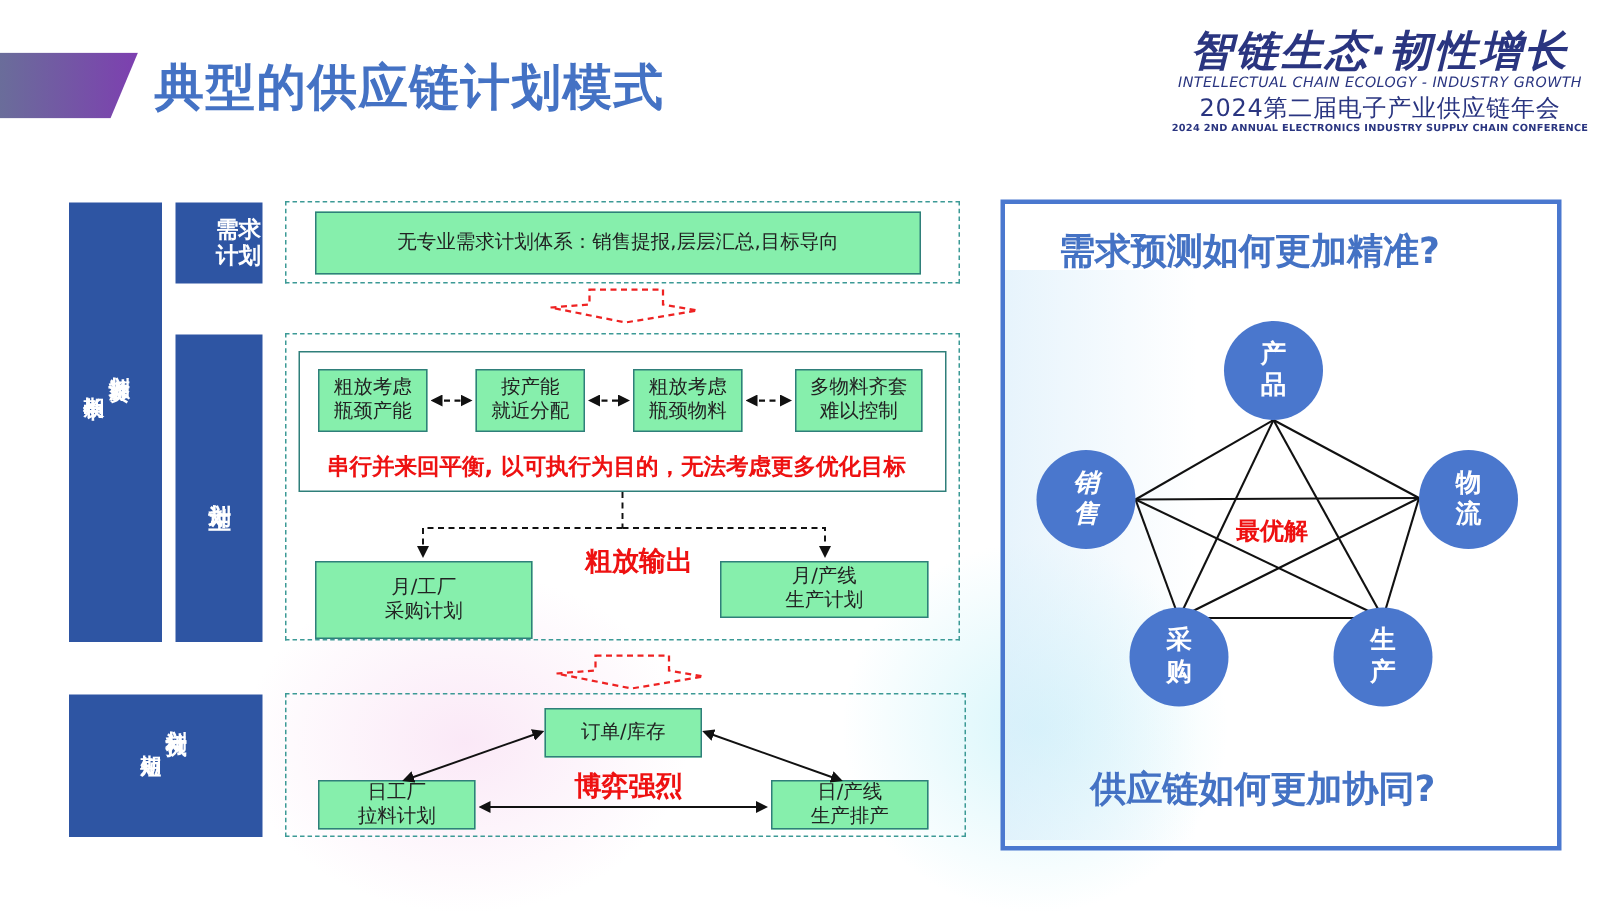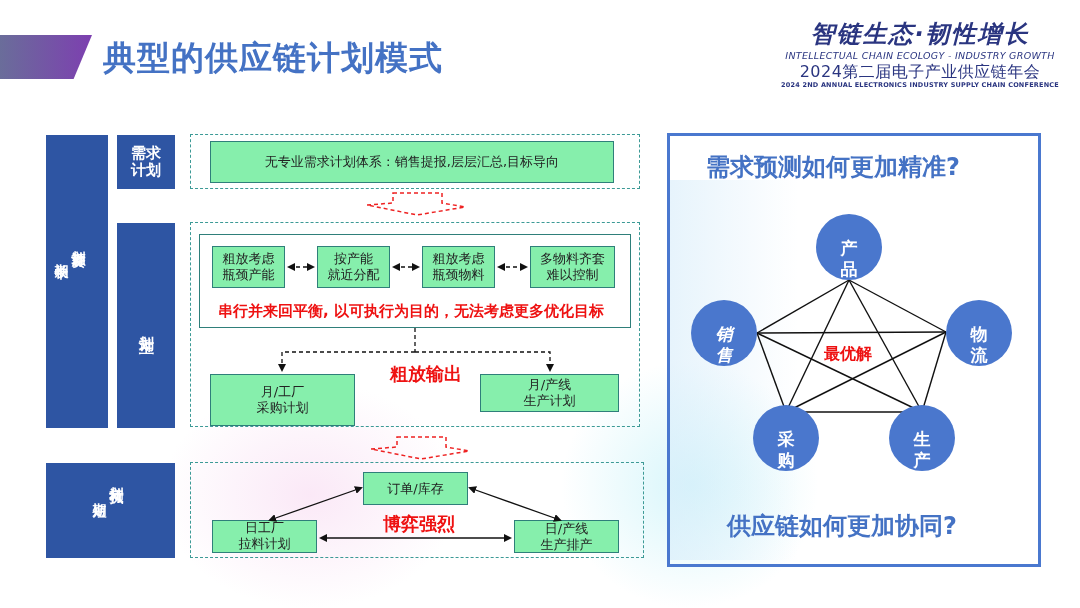--- a/index.html
+++ b/index.html
@@ -15,21 +15,21 @@
     background: linear-gradient(90deg, rgba(214,236,250,0.6), rgba(255,255,255,0)); }
 
   
   .title-bar { position: absolute; left: 0; top: 35px; width: 92px; height: 44px;
     background: linear-gradient(90deg, #6a6d9a 0%, #7d3fb0 100%);
     clip-path: polygon(0 0, 100% 0, 80% 100%, 0 100%); }
   .page-title { position: absolute; left: 103px; top: 36px; font-size: 33px; font-weight: bold;
     color: #4472c4; letter-spacing: 1px; }
 
   .logo { position: absolute; left: 780px; top: 18px; width: 280px; text-align: center; color: #2d3a7c; }
-  .logo-main { font-size: 24px; font-weight: bold; font-style: italic; letter-spacing: 2px; line-height: 32px; color: #2a3580; }
+  .logo-main { font-size: 28px; font-weight: bold; font-style: italic; letter-spacing: 2px; line-height: 32px; color: #2a3580; }
   .logo-sub-en { font-size: 9.5px; font-style: italic; letter-spacing: 0.3px; line-height: 12px; color: #2a3580; }
   .logo-sub-cn { font-size: 16px; line-height: 19px; color: #2a3580; letter-spacing: 0.5px; }
   .logo-sub-en2 { font-size: 6.5px; font-weight: bold; line-height: 9px; color: #2a3580; letter-spacing: 0.2px; }
 
   
   .blue-block { position: absolute; background: #2e55a3; color: #ffffff; font-weight: bold; }
   .vtext { writing-mode: vertical-rl; text-orientation: upright; font-size: 14px; line-height: 15px; letter-spacing: -1px; }
   .htext { font-size: 15px; line-height: 17px; text-align: center; }
 
   
@@ -39,21 +39,21 @@
   .box.white { background: #ffffff; }
   .red-text { position: absolute; color: #ee1111; font-weight: bold; font-size: 18px; white-space: nowrap; }
 
   svg.overlay { position: absolute; left: 0; top: 0; width: 1080px; height: 608px; pointer-events: none; }
 
   
   .right-panel { position: absolute; left: 667px; top: 133px; width: 374px; height: 434px;
     border: 3px solid #4a78cf; background: transparent; }
   .q-title { position: absolute; font-size: 24px; font-weight: bold; color: #4472c4; white-space: nowrap; }
   .node { position: absolute; width: 66px; height: 66px; border-radius: 50%; background: #4a77cd;
-    color: #fff; font-weight: bold; font-size: 17px; line-height: 21px; display: flex; align-items: flex-end;
+    color: #fff; font-weight: bold; font-size: 17px; line-height: 21px; display: flex; align-items: center;
     justify-content: center; text-align: center; }
   .node span { display: block; width: 18px; }
 </style>
 </head>
 <body>
 
 <div class="glow-pink"></div>
 <div class="glow-cyan"></div>
 <div class="glow-blue"></div>
 
@@ -67,21 +67,21 @@
   <div class="logo-sub-en2">2024 2ND ANNUAL ELECTRONICS INDUSTRY SUPPLY CHAIN CONFERENCE</div>
 </div>
 
 <div class="blue-block" style="left:46px;top:135px;width:62px;height:293px;">
   <div style="position:absolute;left:8px;top:108px;display:flex;gap:2px;">
     <div class="vtext" style="margin-top:12px;">中长期</div>
     <div class="vtext">资源计划</div>
   </div>
 </div>
 
-<div class="blue-block" style="left:117px;top:135px;width:58px;height:54px;display:flex;align-items:center;justify-content:center;">
+<div class="blue-block" style="left:117px;top:135px;width:58px;height:54px;display:flex;align-items:center;justify-content:flex-end;">
   <div class="htext" style="width:32px;">需求计划</div>
 </div>
 
 <div class="blue-block" style="left:117px;top:223px;width:58px;height:205px;display:flex;align-items:center;justify-content:center;">
   <div class="vtext" style="font-size:15px;line-height:17px;">主计划</div>
 </div>
 
 <div class="blue-block" style="left:46px;top:463px;width:129px;height:95px;">
   <div style="position:absolute;left:46px;top:16px;display:flex;gap:2px;">
     <div class="vtext" style="margin-top:14px;">短期</div>

